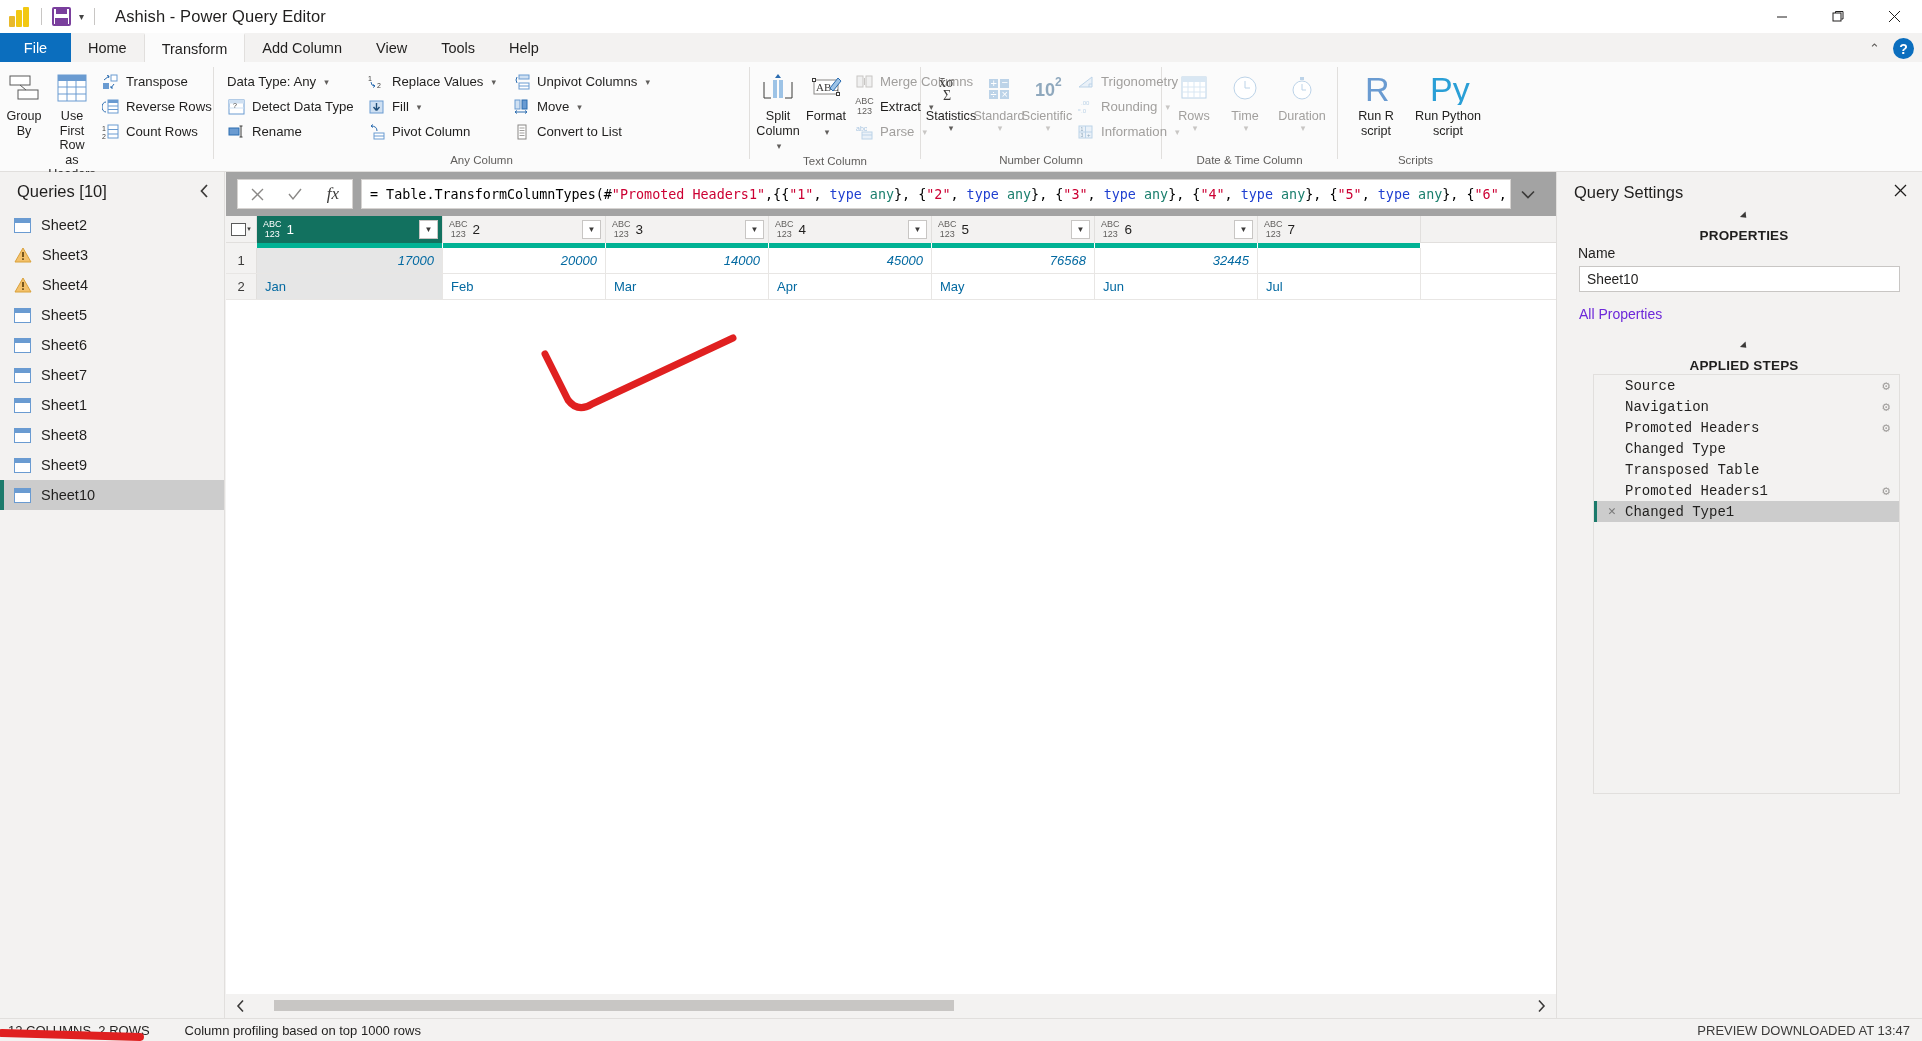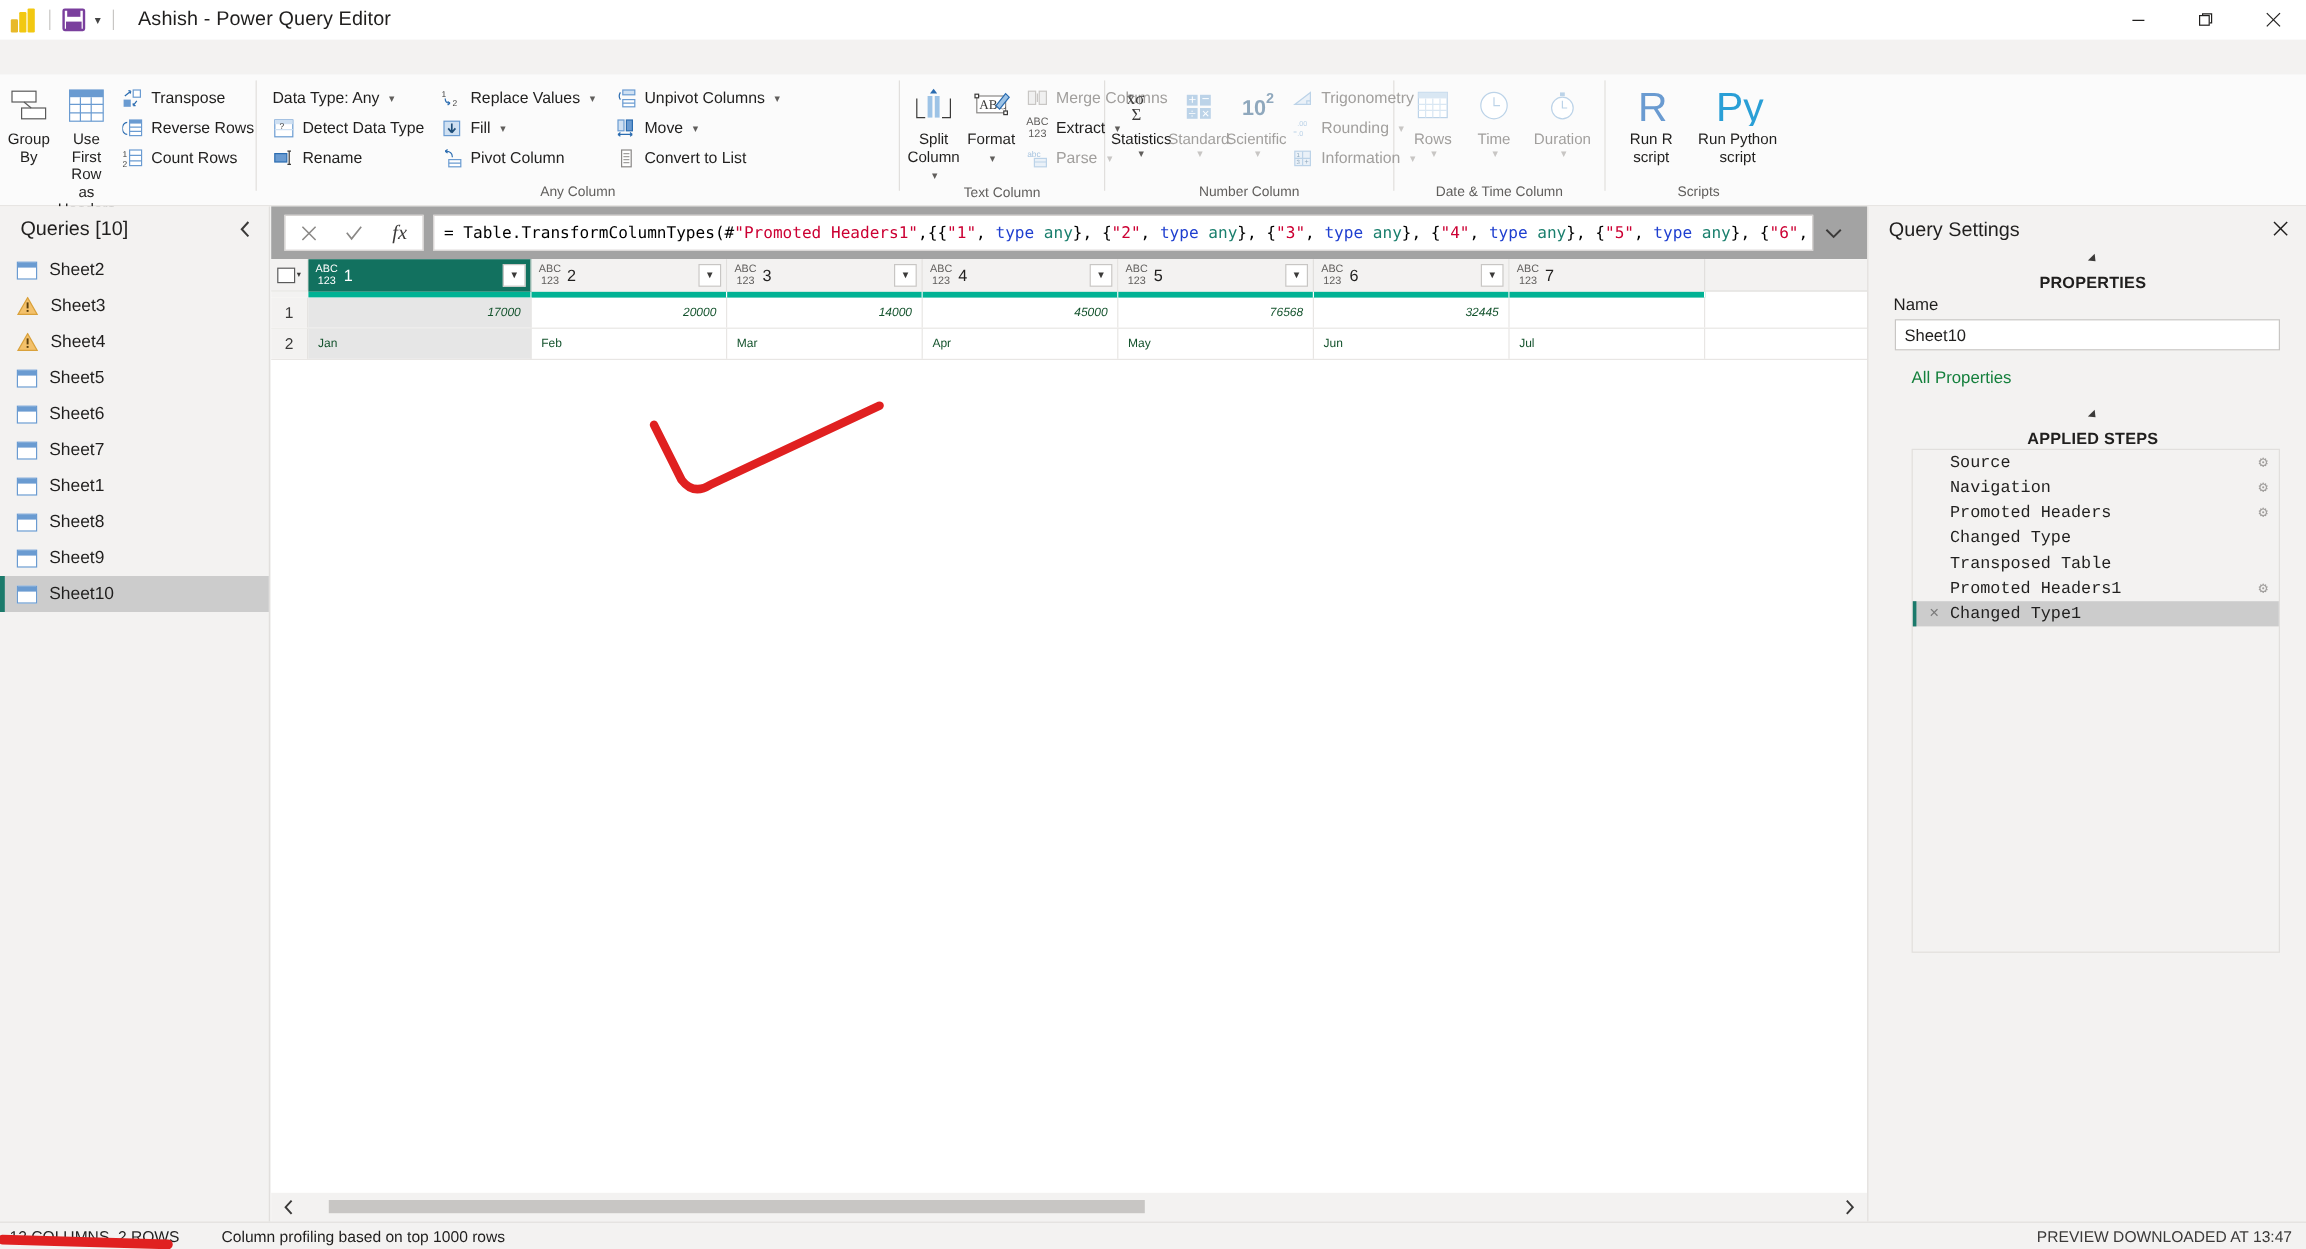--- a/index.html
+++ b/index.html
@@ -152,21 +152,21 @@
   .profile-bar { display:flex; height:5px; }
   .pb-corner { width:31px; flex:0 0 31px; background:#f3f2f1; }
   .pb-seg { background:#00b294; border-right:1px solid #fff; }
   .grow { display:flex; height:26px; border-bottom:1px solid #e8e6e4; }
   .rownum {
     width:31px; flex:0 0 31px; border-right:1px solid #e1dfdd; background:#f3f2f1;
     display:flex; align-items:center; justify-content:center; font-size:13px; color:#3b3a39;
   }
   .gcell {
     border-right:1px solid #e8e6e4; display:flex; align-items:center;
-    padding:0 8px; font-size:10px; color:#14532d; overflow:hidden;
+    padding:0 8px; font-size:13px; color:#0369a1; overflow:hidden;
   }
   .gcell.num { justify-content:flex-end; font-style:italic; }
   .gcell.sel { background:#e6e6e6; }
 
   
   .hscroll {
     position:absolute; left:0; right:0; bottom:0; height:24px; background:#f3f2f1;
     display:flex; align-items:center;
   }
   .hs-arrow { width:30px; height:24px; display:flex; align-items:center; justify-content:center; color:#3b3a39; font-size:14px; }
@@ -183,21 +183,21 @@
   .sect-head {
     display:flex; align-items:center; gap:8px; padding-left:9px; height:26px;
     font-size:13.5px; font-weight:bold; color:#201f1e; letter-spacing:.2px;flex-direction:column;
   }
   .tri { width:0; height:0; border-left:5px solid #3b3a39; border-top:4px solid transparent; border-bottom:4px solid transparent; transform:rotate(45deg); }
   .field-label { padding-left:21px; font-size:14px; color:#201f1e; margin-top:7px; }
   .name-input {
     margin:5px 22px 0 22px; height:26px; background:#fff; border:1px solid #c8c6c4;
     display:flex; align-items:center; padding:0 7px; font-size:13.8px; color:#201f1e;
   }
-  .all-props { padding-left:36px; margin-top:14px; font-size:14px; color:#15803d; }
+  .all-props { padding-left:22px; margin-top:14px; font-size:14px; color:#6d28d9; }
   .steps-box { margin:6px 22px 0 36px; border:1px solid #e1dfdd; background:#f3f2f1; height:420px;font-family:Liberation Mono, monospace; }
   .step {
     height:21px; display:flex; align-items:center; position:relative;
     font-size:14px; color:#201f1e; padding-left:31px;
   }
   .step.selected { background:#cccccc; }
   .step.selected::before { content:''; position:absolute; left:0; top:0; bottom:0; width:3px; background:#1b7a6b; }
   .step .gear { position:absolute; right:9px; top:3px; color:#a19f9d; font-size:13px; }
   .step .xmark { position:absolute; left:14px; top:2px; color:#7a7a7a; font-size:13px; }
 
@@ -248,20 +248,33 @@
       </div>
       <div class="wc close">
         <svg width="13" height="13" viewBox="0 0 13 13">
             <line x1="1" y1="1" x2="12" y2="12" stroke="currentColor" stroke-width="1"></line>
             <line x1="12" y1="1" x2="1" y2="12" stroke="currentColor" stroke-width="1"></line>
           </svg>
       </div>
     </div>
   </div>
 
+  <div class="ribbon-tabs">
+    <div class="rtab file">File</div>
+    <div class="rtab">Home</div>
+    <div class="rtab active">Transform</div>
+    <div class="rtab">Add Column</div>
+    <div class="rtab">View</div>
+    <div class="rtab">Tools</div>
+    <div class="rtab">Help</div>
+    <div class="ribbon-right">
+      <div class="collapse-caret">⌃</div>
+      <div class="help-btn">?</div>
+    </div>
+  </div>
 
   <div class="ribbon">
 
     <div class="rgroup" style="width:213px">
       <div class="rgroup-body">
         <div class="big-btn" style="width:54px">
           <div class="bico">
             <svg width="36" height="30" viewBox="0 0 36 30">
               <rect x="4" y="3" width="20" height="9" fill="#fff" stroke="#5a5a5a"></rect>
               <rect x="12" y="17" width="20" height="9" fill="#fff" stroke="#5a5a5a"></rect>

